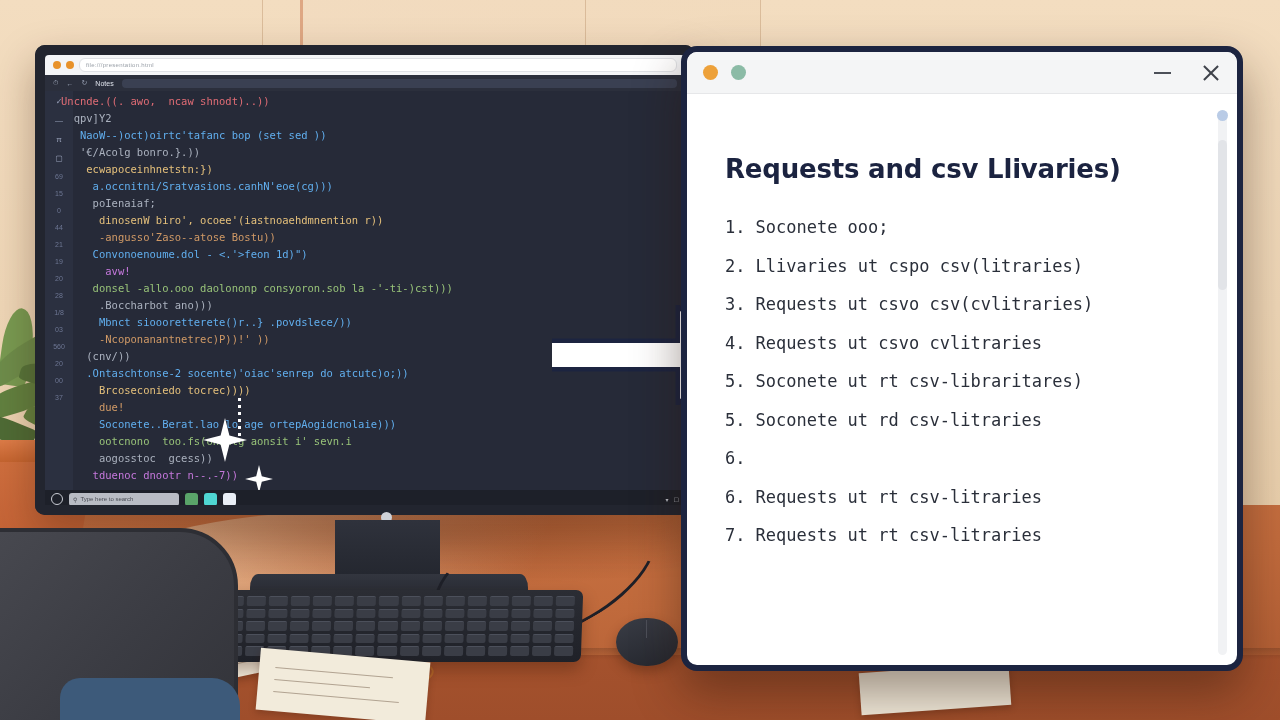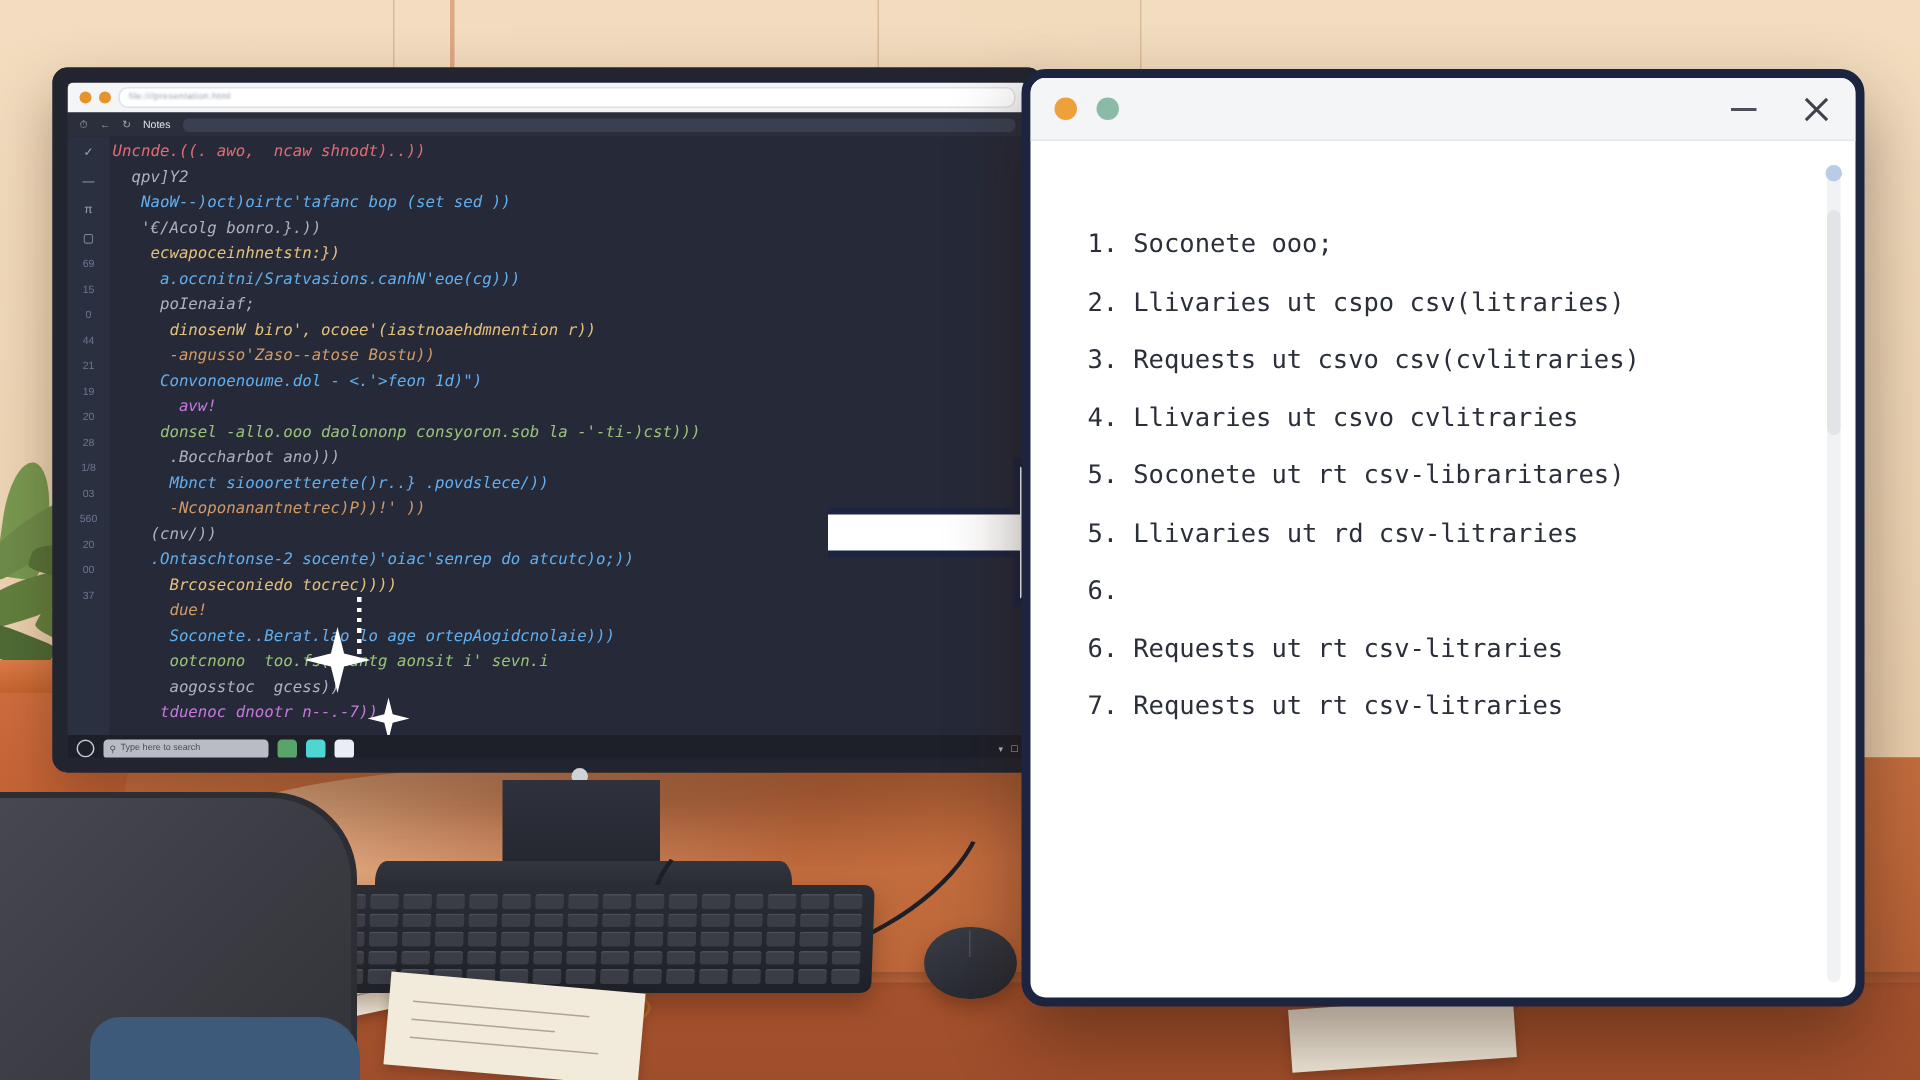--- a/index.html
+++ b/index.html
@@ -84,23 +84,23 @@
      display:flex;align-items:center;gap:8px;padding:0 8px;box-sizing:border-box;}
   .tb-ic{font-size:7px;color:#98a0b3;filter:blur(.5px);}
   .tb-tab{font-size:7px;color:#dfe3ec;filter:blur(.4px);}
   .tb-bar{flex:1;height:9px;border-radius:4px;background:#3a4052;}
 
   .editor{position:absolute;left:45px;top:91px;width:640px;height:399px;background:#262a38;overflow:hidden;}
   .gutter{position:absolute;left:0;top:0;width:28px;height:399px;background:#2b3040;
      display:flex;flex-direction:column;align-items:center;padding-top:6px;gap:10px;box-sizing:border-box;}
   .gut-ic{font-size:8px;color:#9aa3bb;filter:blur(.5px);}
   .gut-n{font-size:7px;color:#6d7693;filter:blur(.5px);line-height:1;}
-  .code{position:absolute;left:30px;top:2px;width:610px;height:395px;
+  .code{position:absolute;left:16px;top:2px;width:610px;height:395px;
      font-family:"DejaVu Sans Mono",monospace;font-size:10.5px;line-height:17px;
-     white-space:pre;filter:blur(.45px);font-style:italic;}
+     white-space:pre;filter:blur(.45px);}
   .code div{overflow:hidden;text-overflow:clip;}
   .k{color:#e06c75;} .s{color:#e5c07b;} .f{color:#61afef;} .v{color:#c678dd;}
   .n{color:#d19a66;} .p{color:#abb2bf;} .g{color:#98c379;}
 
   .taskbar{position:absolute;left:45px;top:490px;width:640px;height:18px;background:#1d2029;
      display:flex;align-items:center;gap:6px;padding:0 6px;box-sizing:border-box;}
   .tb-win{width:10px;height:10px;border-radius:50%;border:1px solid #c9ccd4;}
   .tb-search{width:110px;height:13px;border-radius:3px;background:#b9bcc4;display:flex;align-items:center;gap:3px;padding-left:4px;box-sizing:border-box;}
   .tb-search span{font-size:6px;color:#4a4d55;filter:blur(.5px);}
   .tb-app{width:13px;height:13px;border-radius:3px;}
@@ -432,44 +432,45 @@
   <div class="slide">
     <div class="slide-bar">
       <span class="s-dot amber"></span>
       <span class="s-dot green"></span>
       <span class="s-ctrl">
         <span class="s-min"></span>
         <span class="s-close"></span>
       </span>
     </div>
     <div class="slide-body">
+      <h1 class="slide-title">Requests and csv Llivaries)</h1>
       <ol class="slide-list" id="slide-list">
           <li>
             <span class="li-num">1.</span>
             <span>Soconete ooo;</span>
           </li>
           <li>
             <span class="li-num">2.</span>
             <span>Llivaries ut cspo csv(litraries)</span>
           </li>
           <li>
             <span class="li-num">3.</span>
             <span>Requests ut csvo csv(cvlitraries)</span>
           </li>
           <li>
             <span class="li-num">4.</span>
-            <span>Llivaries ut csvo cvlitraries</span>
+            <span>Requests ut csvo cvlitraries</span>
           </li>
           <li>
             <span class="li-num">5.</span>
             <span>Soconete ut rt csv-libraritares)</span>
           </li>
           <li>
             <span class="li-num">5.</span>
-            <span>Llivaries ut rd csv-litraries</span>
+            <span>Soconete ut rd csv-litraries</span>
           </li>
           <li>
             <span class="li-num">6.</span>
           </li>
           <li>
             <span class="li-num">6.</span>
             <span>Requests ut rt csv-litraries</span>
           </li>
           <li>
             <span class="li-num">7.</span>

